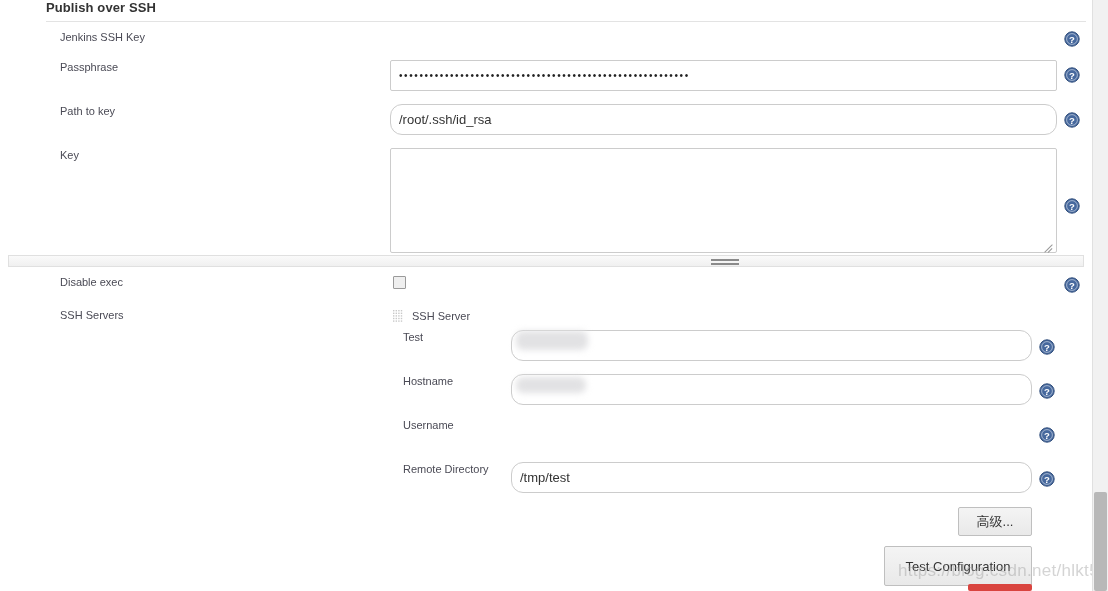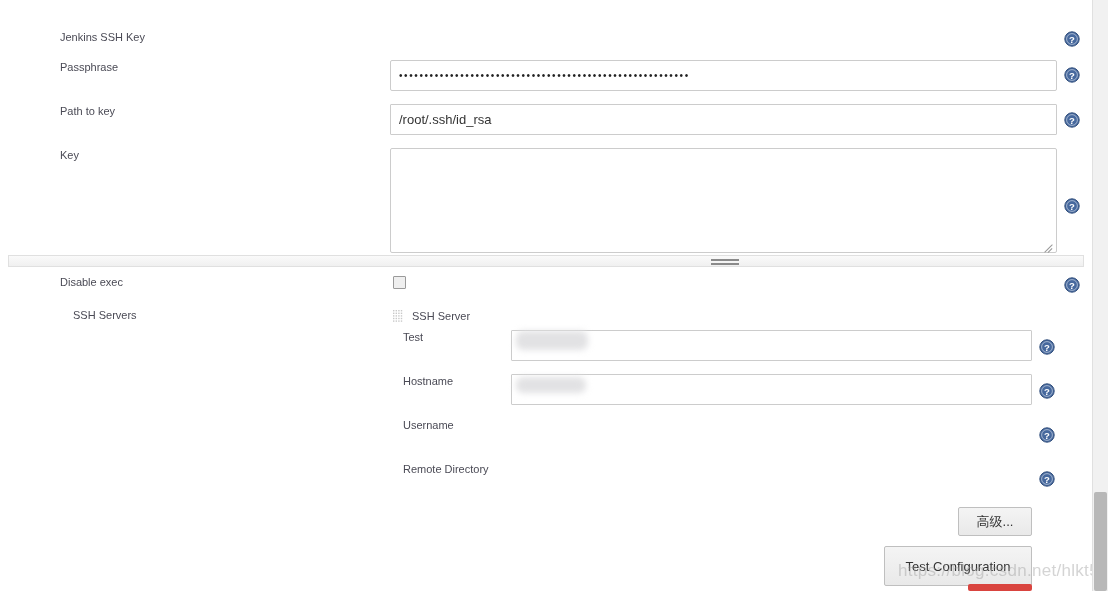--- a/index.html
+++ b/index.html
@@ -64,21 +64,21 @@
   .row-label {
     position: absolute;
     font-size: 11px;
     color: #4a4a55;
     white-space: nowrap;
   }
 
   .text-input {
     position: absolute;
     border: 1px solid #ccc;
-    border-radius: 1px;
+    border-radius: 12px;
     background: #fff;
     font-family: "Liberation Sans", sans-serif;
     font-size: 13px;
     color: #333;
     padding: 0 8px;
     line-height: 1;
     outline: none;
   }
   .text-input::placeholder { color: #aaa; }
 
@@ -200,20 +200,23 @@
     letter-spacing: 0.3px;
     pointer-events: none;
     user-select: none;
   }
 </style>
 </head>
 <body>
 
 <div id="content">
 
+  <div class="section-header">
+    <span class="title">Publish over SSH</span>
+  </div>
 
   <div class="row-label" style="left:60px; top:31px;">Jenkins SSH Key</div>
   <svg class="help-icon" style="left:1064px; top:31px;" viewBox="0 0 16 16">
     <circle cx="8" cy="8" r="7.2" fill="#47699e" stroke="#33507d" stroke-width="1"></circle>
     <circle cx="8" cy="8" r="5.4" fill="none" stroke="#ffffff" stroke-width="0.9" opacity="0.55"></circle>
     <text x="8" y="11.6" font-family="Liberation Sans, sans-serif" font-size="9.5" font-weight="bold" fill="#ffffff" text-anchor="middle">?</text>
   </svg>
 
   <div class="row-label" style="left:60px; top:61px;">Passphrase</div>
   <div class="pw-dots" style="left:390px; top:60px; width:667px; height:31px;">
@@ -247,21 +250,21 @@
   </div>
 
   <div class="row-label" style="left:60px; top:276px;">Disable exec</div>
   <div class="checkbox" style="left:393px; top:276px;"></div>
   <svg class="help-icon" style="left:1064px; top:277px;" viewBox="0 0 16 16">
     <circle cx="8" cy="8" r="7.2" fill="#47699e" stroke="#33507d" stroke-width="1"></circle>
     <circle cx="8" cy="8" r="5.4" fill="none" stroke="#ffffff" stroke-width="0.9" opacity="0.55"></circle>
     <text x="8" y="11.6" font-family="Liberation Sans, sans-serif" font-size="9.5" font-weight="bold" fill="#ffffff" text-anchor="middle">?</text>
   </svg>
 
-  <div class="row-label" style="left:60px; top:309px;margin-left:13px;">SSH Servers</div>
+  <div class="row-label" style="left:60px; top:309px;">SSH Servers</div>
 
   <svg class="drag-grip" style="left:393px; top:310px;" viewBox="0 0 10 12">
     <g fill="#c9c9c9">
       <rect x="0" y="0" width="1.4" height="1.4"></rect>
         <rect x="2.6" y="0" width="1.4" height="1.4"></rect>
       <rect x="5.2" y="0" width="1.4" height="1.4"></rect>
         <rect x="7.8" y="0" width="1.4" height="1.4"></rect>
       <rect x="0" y="2.6" width="1.4" height="1.4"></rect>
         <rect x="2.6" y="2.6" width="1.4" height="1.4"></rect>
       <rect x="5.2" y="2.6" width="1.4" height="1.4"></rect>
@@ -301,20 +304,21 @@
   </svg>
 
   <div class="row-label" style="left:403px; top:419px;">Username</div>
   <svg class="help-icon" style="left:1039px; top:427px;" viewBox="0 0 16 16">
     <circle cx="8" cy="8" r="7.2" fill="#47699e" stroke="#33507d" stroke-width="1"></circle>
     <circle cx="8" cy="8" r="5.4" fill="none" stroke="#ffffff" stroke-width="0.9" opacity="0.55"></circle>
     <text x="8" y="11.6" font-family="Liberation Sans, sans-serif" font-size="9.5" font-weight="bold" fill="#ffffff" text-anchor="middle">?</text>
   </svg>
 
   <div class="row-label" style="left:403px; top:463px;">Remote Directory</div>
+  <input class="text-input" style="left: 511px; top: 462px; width: 521px; height: 31px;" type="text" value="/tmp/test">
   <svg class="help-icon" style="left:1039px; top:471px;" viewBox="0 0 16 16">
     <circle cx="8" cy="8" r="7.2" fill="#47699e" stroke="#33507d" stroke-width="1"></circle>
     <circle cx="8" cy="8" r="5.4" fill="none" stroke="#ffffff" stroke-width="0.9" opacity="0.55"></circle>
     <text x="8" y="11.6" font-family="Liberation Sans, sans-serif" font-size="9.5" font-weight="bold" fill="#ffffff" text-anchor="middle">?</text>
   </svg>
 
   <button class="btn" style="left:958px; top:507px; width:74px; height:29px;">高级...</button>
 
   <button class="btn" style="left:884px; top:546px; width:148px; height:40px;">Test Configuration</button>
 

